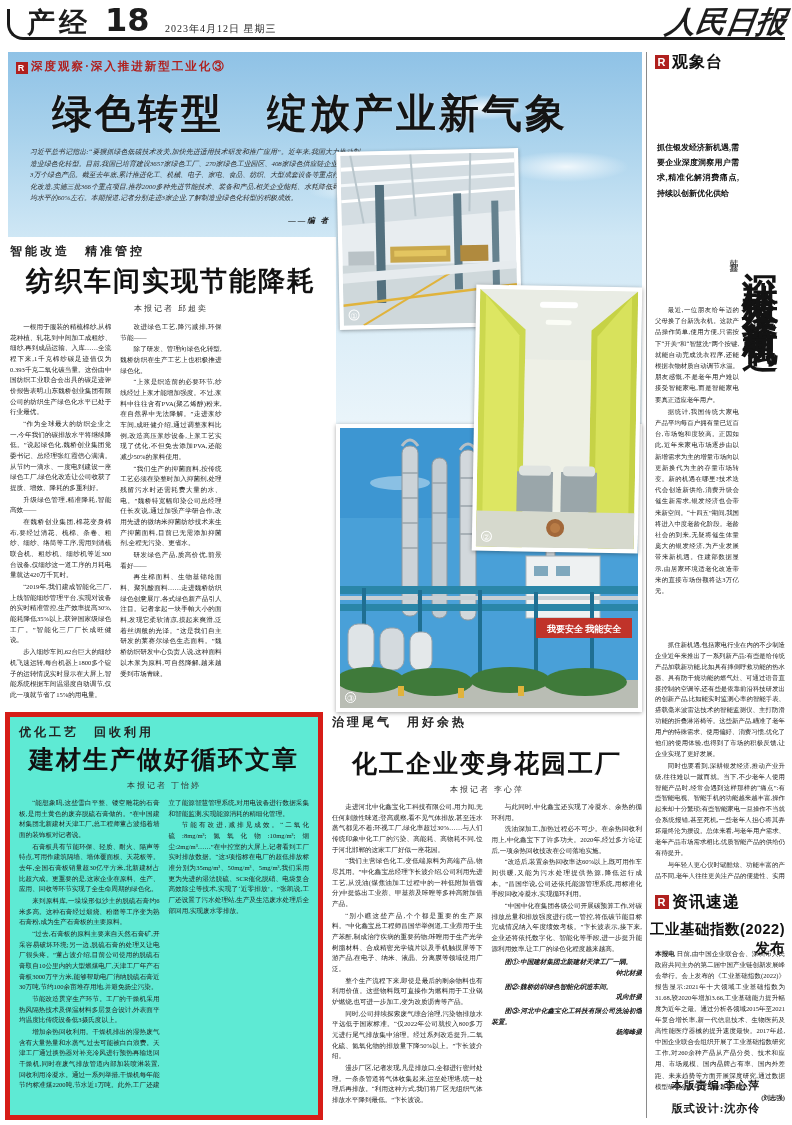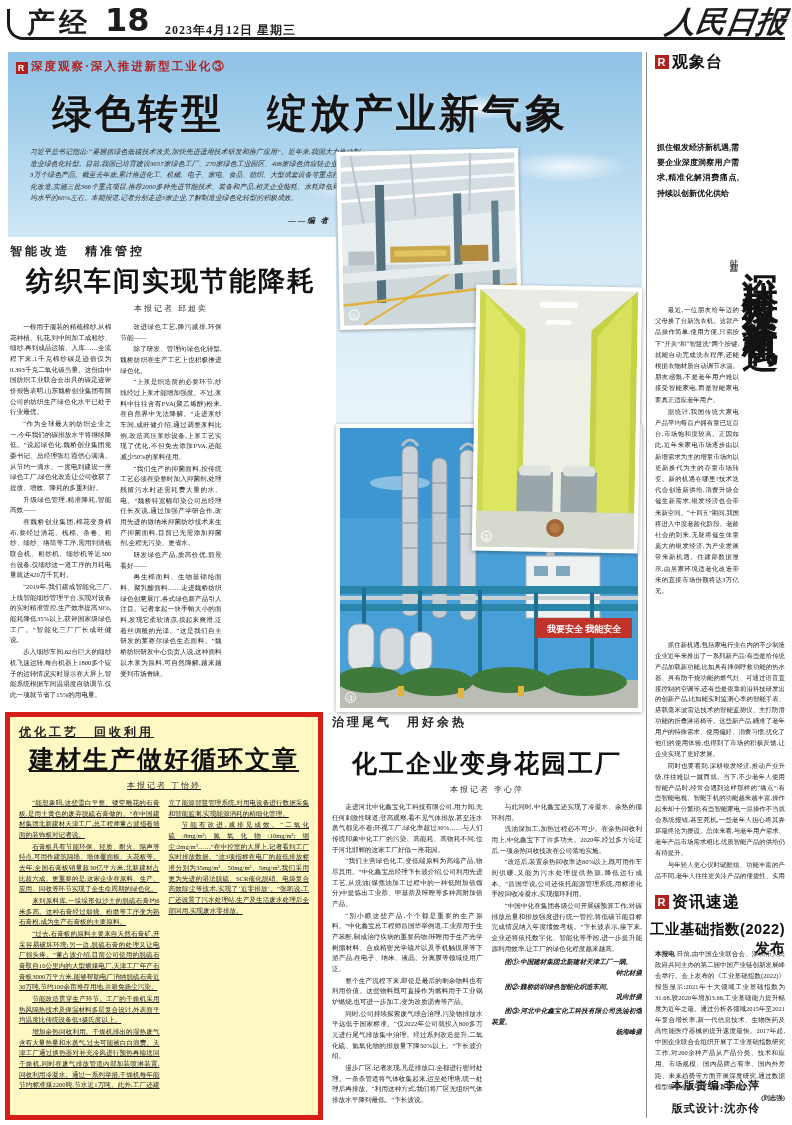--- a/index.html
+++ b/index.html
@@ -10,21 +10,21 @@
     font-family:"Liberation Serif","DejaVu Serif",serif;
   }
   
   .mast-rule { position:absolute; left:7px; top:9px; width:778px; height:31px;
     border-left:3px solid #1a1a1a; border-bottom:3px solid #1a1a1a;
     border-bottom-left-radius:16px; }
   .section-name { position:absolute; left:18px; top:4px; font-size:28px; font-weight:bold;
     font-family:"Liberation Sans","DejaVu Sans",sans-serif; letter-spacing:4px;margin-left:9px; }
   .page-num { position:absolute; left:105px; top:1px; font-size:32px; font-weight:bold;
     font-family:"DejaVu Sans","Liberation Sans",sans-serif; }
-  .date-line { position:absolute; left:165px; top:22px; font-size:12px; letter-spacing:1px; font-weight:bold; }
+  .date-line { position:absolute; left:165px; top:22px; font-size:10px; letter-spacing:1px; font-weight:normal; }
   .paper-logo { position:absolute; right:6px; top:2px; font-size:30px; font-weight:900;
     font-style:italic; transform:skewX(-8deg); font-family:"Liberation Serif",serif; }
   
   .sky-a { position:absolute; left:8px; top:52px; width:634px; height:185px;
     background:
       radial-gradient(60px 18px at 75% 30%, rgba(255,255,255,.85), rgba(255,255,255,0) 70%),
       radial-gradient(90px 22px at 88% 62%, rgba(255,255,255,.8), rgba(255,255,255,0) 70%),
       radial-gradient(70px 16px at 55% 75%, rgba(255,255,255,.6), rgba(255,255,255,0) 70%),
       linear-gradient(180deg,#8fc2e6 0%,#a9d2ec 45%,#cfe7f5 100%); }
   .sky-b { position:absolute; left:336px; top:236px; width:306px; height:330px;
@@ -57,21 +57,21 @@
   .byline { text-align:center; font-size:8px; letter-spacing:2px; color:#333; margin-top:4px; }
   .body-cols { font-size:6.6px; line-height:1.62; text-align:justify; color:#212121;
     column-gap:9px; column-fill:auto; overflow:hidden; }
   .para { text-indent:2em; margin-bottom:1px; }
   
   #art-textile { position:absolute; left:10px; top:243px; width:322px; height:468px; }
   #art-textile .headline { font-size:27px; letter-spacing:2px; margin-top:3px; }
   #art-textile .body-cols { margin-top:8px; height:382px; column-count:3; }
   
   #art-building { position:absolute; left:5px; top:712px; width:318px; height:408px;
-    border:5px solid #d61d17; background:#fef9c3; padding:7px 9px;text-decoration:underline; }
+    border:5px solid #d61d17; background:#5eead4; padding:7px 9px; }
   #art-building .headline { font-size:25px; letter-spacing:2px; margin-top:2px; }
   #art-building .body-cols { margin-top:7px; height:308px; column-count:2; }
   
   #art-chemical { position:absolute; left:332px; top:714px; width:310px; height:406px; }
   #art-chemical .headline { font-size:25px; letter-spacing:2px; margin-top:16px; }
   #art-chemical .body-cols { margin-top:7px; height:318px; column-count:2; }
   .caption { font-style:italic; margin-top:3px; text-indent:2em; }
   .caption b { font-style:italic; }
   .credit { display:block; text-align:right; font-weight:bold; font-style:italic; }
   

